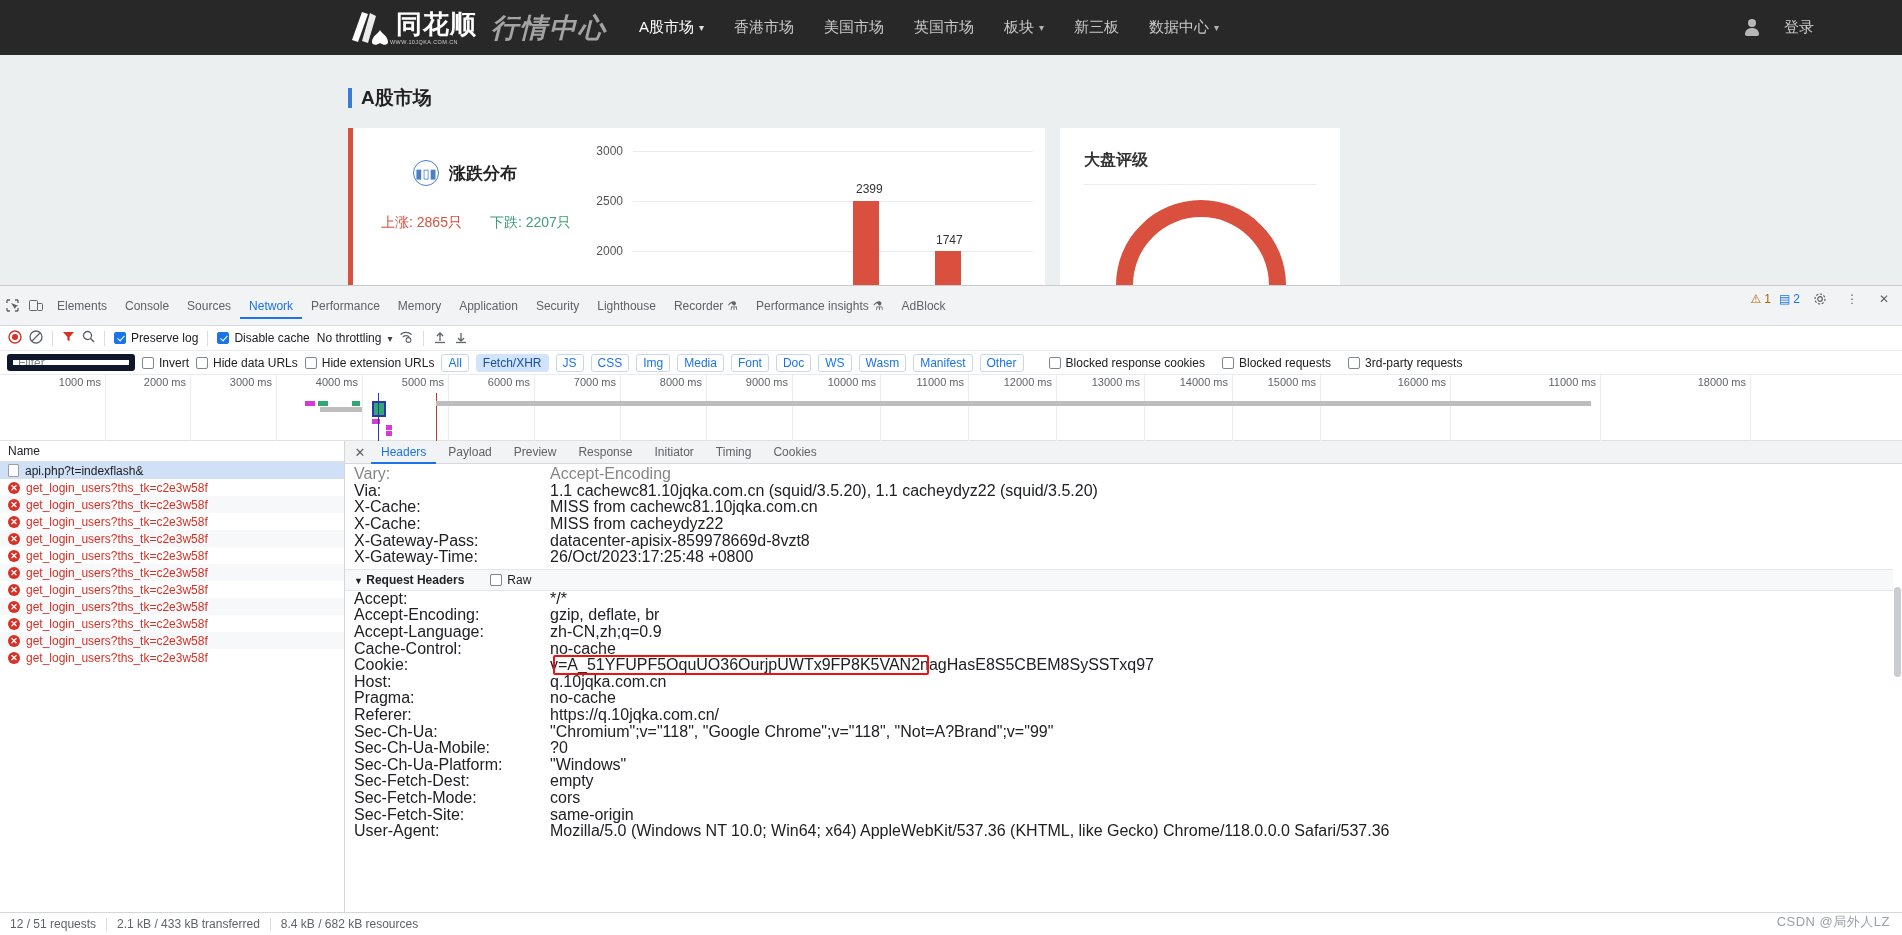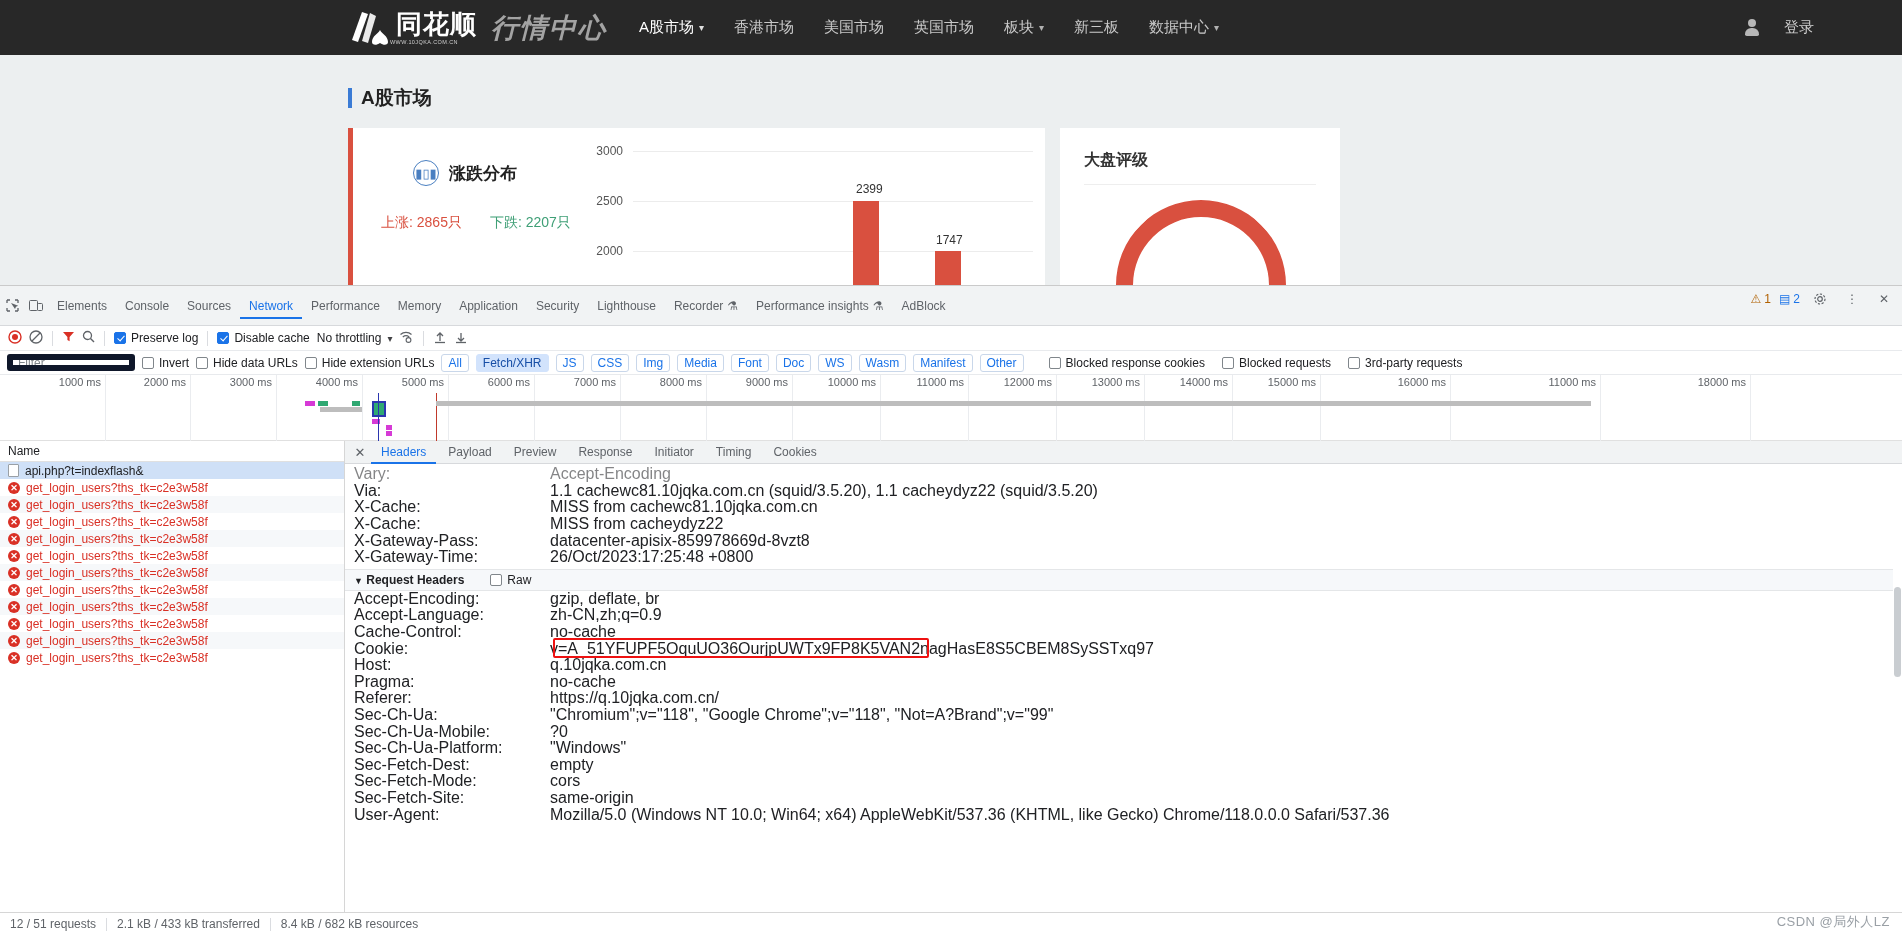--- a/index.html
+++ b/index.html
@@ -633,20 +633,24 @@
         <div class="section-row">
           <span><span class="tri">▼</span>
             <span>Request Headers</span></span>
           <label class="raw-check">
             <span class="cbx"></span>
             <span>Raw</span>
           </label>
         </div>
 
         <div class="hdr-row">
+          <span class="hdr-key">Accept:</span>
+          <span class="hdr-val">*/*</span>
+        </div>
+        <div class="hdr-row">
           <span class="hdr-key">Accept-Encoding:</span>
           <span class="hdr-val">gzip, deflate, br</span>
         </div>
         <div class="hdr-row">
           <span class="hdr-key">Accept-Language:</span>
           <span class="hdr-val">zh-CN,zh;q=0.9</span>
         </div>
         <div class="hdr-row">
           <span class="hdr-key">Cache-Control:</span>
           <span class="hdr-val">no-cache</span>

